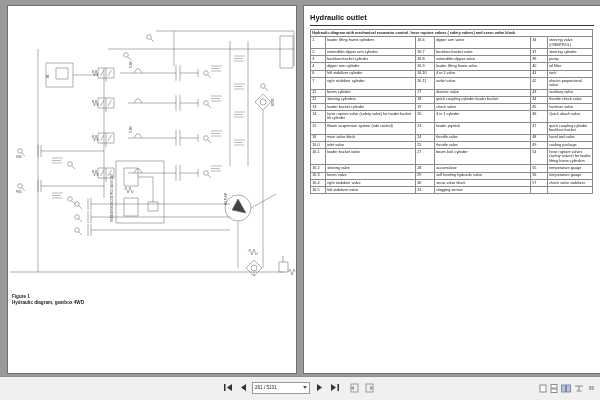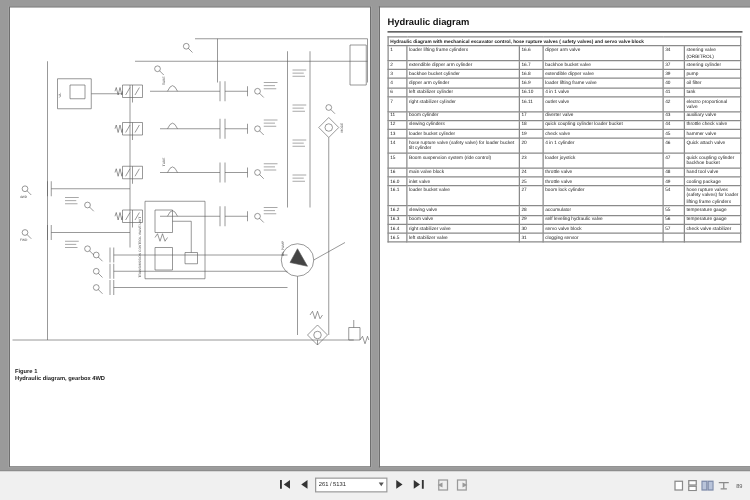--- a/index.html
+++ b/index.html
@@ -230,21 +230,21 @@
       </g>
     </svg>
 
     <div class="fig-caption">
       <div>Figure 1</div>
       <div>Hydraulic diagram, gearbox 4WD</div>
     </div>
   </div>
 
   <div class="page page-right">
-    <div class="doc-title">Hydraulic diagram</div>
+    <div class="doc-title">Hydraulic outlet</div>
     <hr class="title-rule">
     <table class="parts">
       <colgroup>
         <col style="width:15px">
           <col style="width:90px">
           <col style="width:19px">
         <col style="width:96px">
           <col style="width:17px">
           <col style="width:45px">
       </colgroup>

